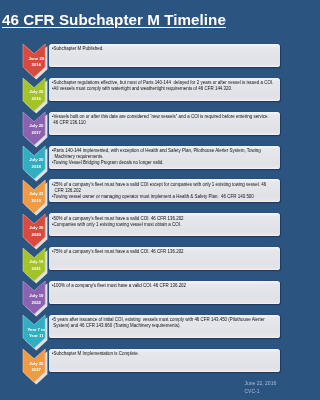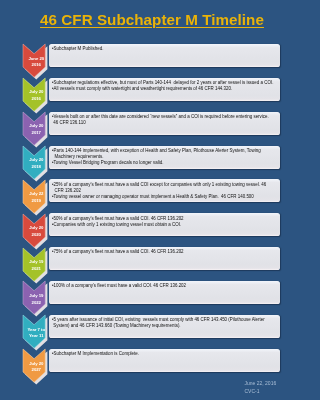--- a/index.html
+++ b/index.html
@@ -1,21 +1,21 @@
 <!DOCTYPE html>
 <html><head>
 <meta charset="utf-8">
 <style>
   html,body{margin:0;padding:0;background:#2c5481;}
   body{width:300px;height:400px;overflow:hidden;font-family:"Liberation Sans",sans-serif;
        -webkit-font-smoothing:antialiased;}
   .page{position:relative;width:300px;height:400px;background:#2c5481;overflow:hidden;}
 
-  .title{position:absolute;left:2px;top:11.6px;width:300px;text-align:center;
-         color:#eab308;font-size:15.2px;font-weight:bold;letter-spacing:0.05px;
+  .title{position:absolute;left:2px;top:11.6px;width:300px;text-align:left;
+         color:#ffffff;font-size:15.2px;font-weight:bold;letter-spacing:0.05px;
          line-height:15px;
          text-decoration:underline;text-underline-offset:2px;
          text-decoration-thickness:1px;}
 
   .timeline{position:absolute;left:0;top:0;width:300px;height:400px;}
 
   .row{position:absolute;left:0;width:300px;}
   .chevwrap{position:absolute;left:23px;top:0;width:22.2px;height:33.3px;}
   .chevwrap svg{display:block;position:absolute;left:-3px;top:-3px;width:28.2px;height:39.3px;overflow:visible;}
   .chevtext{position:absolute;left:23.5px;width:25.5px;text-align:center;

